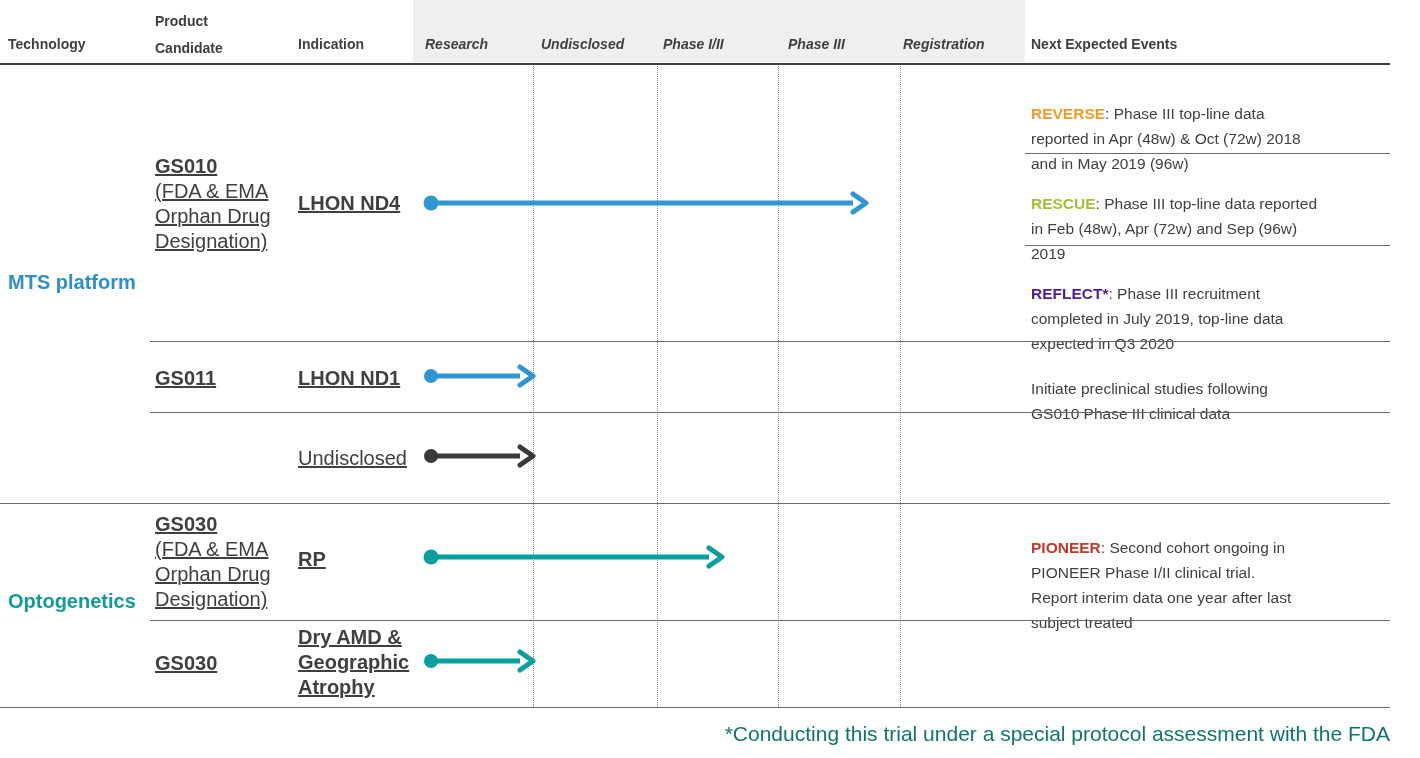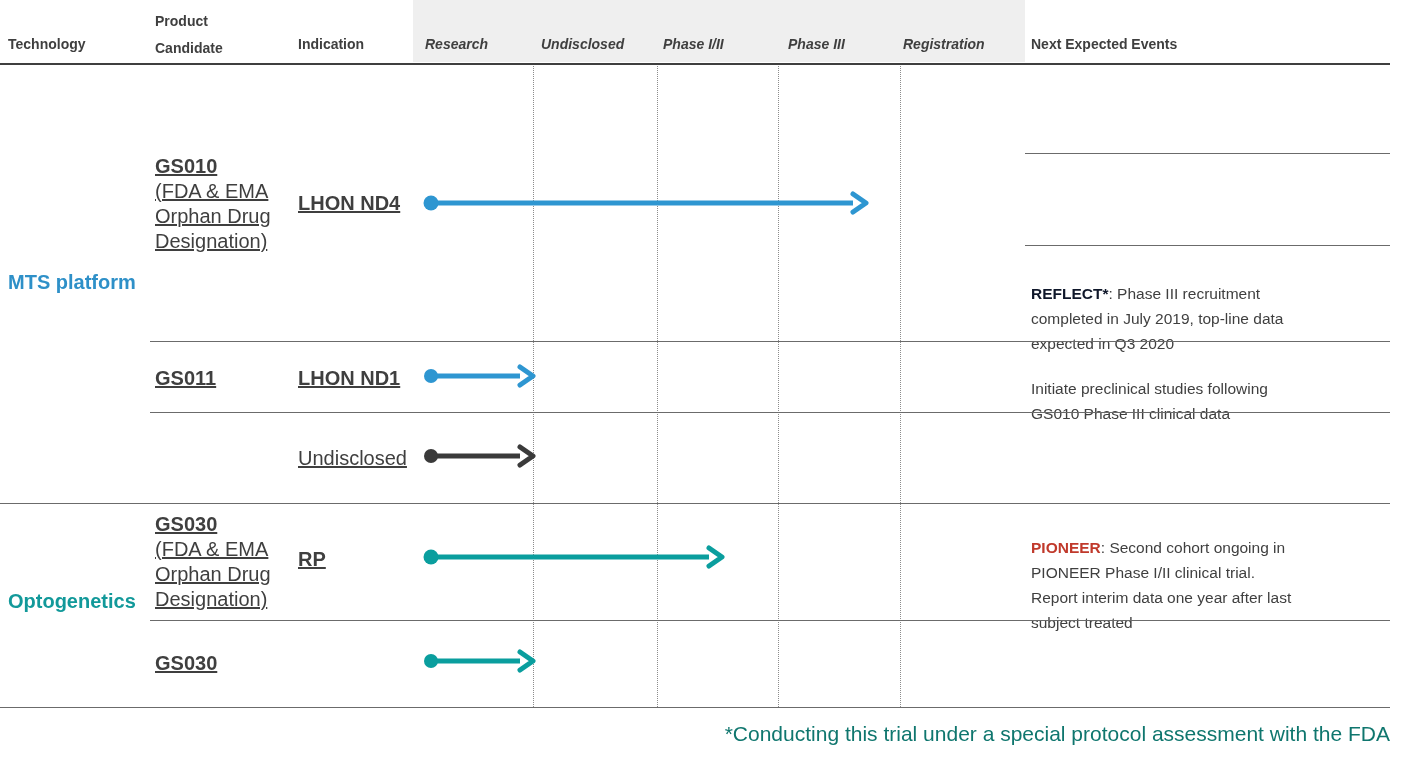--- a/index.html
+++ b/index.html
@@ -50,24 +50,34 @@
   <div class="cell" style="left:155px; top:154px; width:122px;">
     <span class="bold">GS010</span><br>
     <span>(FDA &amp; EMA Orphan Drug Designation)</span>
   </div>
   <div class="cell bold" style="left:298px; top:191px; width:115px;">LHON ND4</div>
   <svg class="arrow-svg" style="left:421px; top:190px;" width="455" height="26">
     <circle cx="10" cy="13" r="7.5" fill="#2E96D1"></circle>
     <line x1="10" y1="13" x2="432" y2="13" stroke-width="5" stroke="#2E96D1"></line>
     <path d="M432,4 L445,13 L432,22" fill="none" stroke-width="5" stroke-linecap="round" stroke-linejoin="round" stroke="#2E96D1"></path>
   </svg>
+  <div class="event" style="top:76px;">
+    <span class="tag" style="color: rgb(238, 155, 45);">REVERSE</span><span>: Phase III top-line data
+reported in Apr (48w) &amp; Oct (72w) 2018
+and in May 2019 (96w)</span>
+  </div>
   <div class="hline" style="left:1025px; top:153px; width:365px;"></div>
+  <div class="event" style="top:166px;">
+    <span class="tag" style="color: rgb(162, 192, 55);">RESCUE</span><span>: Phase III top-line data reported
+in Feb (48w), Apr (72w) and Sep (96w)
+2019</span>
+  </div>
   <div class="hline" style="left:1025px; top:245px; width:365px;"></div>
   <div class="event" style="top:256px;">
-    <span class="tag" style="color: #0f172a;">REFLECT*</span><span>: Phase III recruitment
+    <span class="tag" style="color: #4c1d95;">REFLECT*</span><span>: Phase III recruitment
 completed in July 2019, top-line data
 expected in Q3 2020</span>
   </div>
   <div class="hline" style="left:150px; top:341px; width:1240px;"></div>
 
   <div class="cell bold" style="left:155px; top:366px; width:130px;">GS011</div>
   <div class="cell bold" style="left:298px; top:366px; width:115px;">LHON ND1</div>
   <svg class="arrow-svg" style="left:421px; top:363px;" width="120" height="26">
     <circle cx="10" cy="13" r="7" fill="#2E96D1"></circle>
     <line x1="10" y1="13" x2="99" y2="13" stroke-width="5" stroke="#2E96D1"></line>
@@ -99,20 +109,21 @@
   </svg>
   <div class="event" style="top:510px;">
     <span class="tag" style="color: rgb(192, 57, 43);">PIONEER</span><span>: Second cohort ongoing in
 PIONEER Phase I/II clinical trial.
 Report interim data one year after last
 subject treated</span>
   </div>
   <div class="hline" style="left:150px; top:620px; width:1240px;"></div>
 
   <div class="cell bold" style="left:155px; top:651px; width:130px;">GS030</div>
+  <div class="cell bold" style="left:298px; top:625px; width:108px;">Dry AMD &amp; Geographic Atrophy</div>
   <svg class="arrow-svg" style="left:421px; top:648px;" width="120" height="26">
     <circle cx="10" cy="13" r="7" fill="#0A9E9E"></circle>
     <line x1="10" y1="13" x2="99" y2="13" stroke-width="5" stroke="#0A9E9E"></line>
     <path d="M99,4 L112,13 L99,22" fill="none" stroke-width="5" stroke-linecap="round" stroke-linejoin="round" stroke="#0A9E9E"></path>
   </svg>
   <div class="hline" style="left:0; top:707px; width:1390px;"></div>
 
   <div class="footnote" style="top:722px; right:30px;">*Conducting this trial under a special protocol assessment with the FDA</div>
 
 </div>

